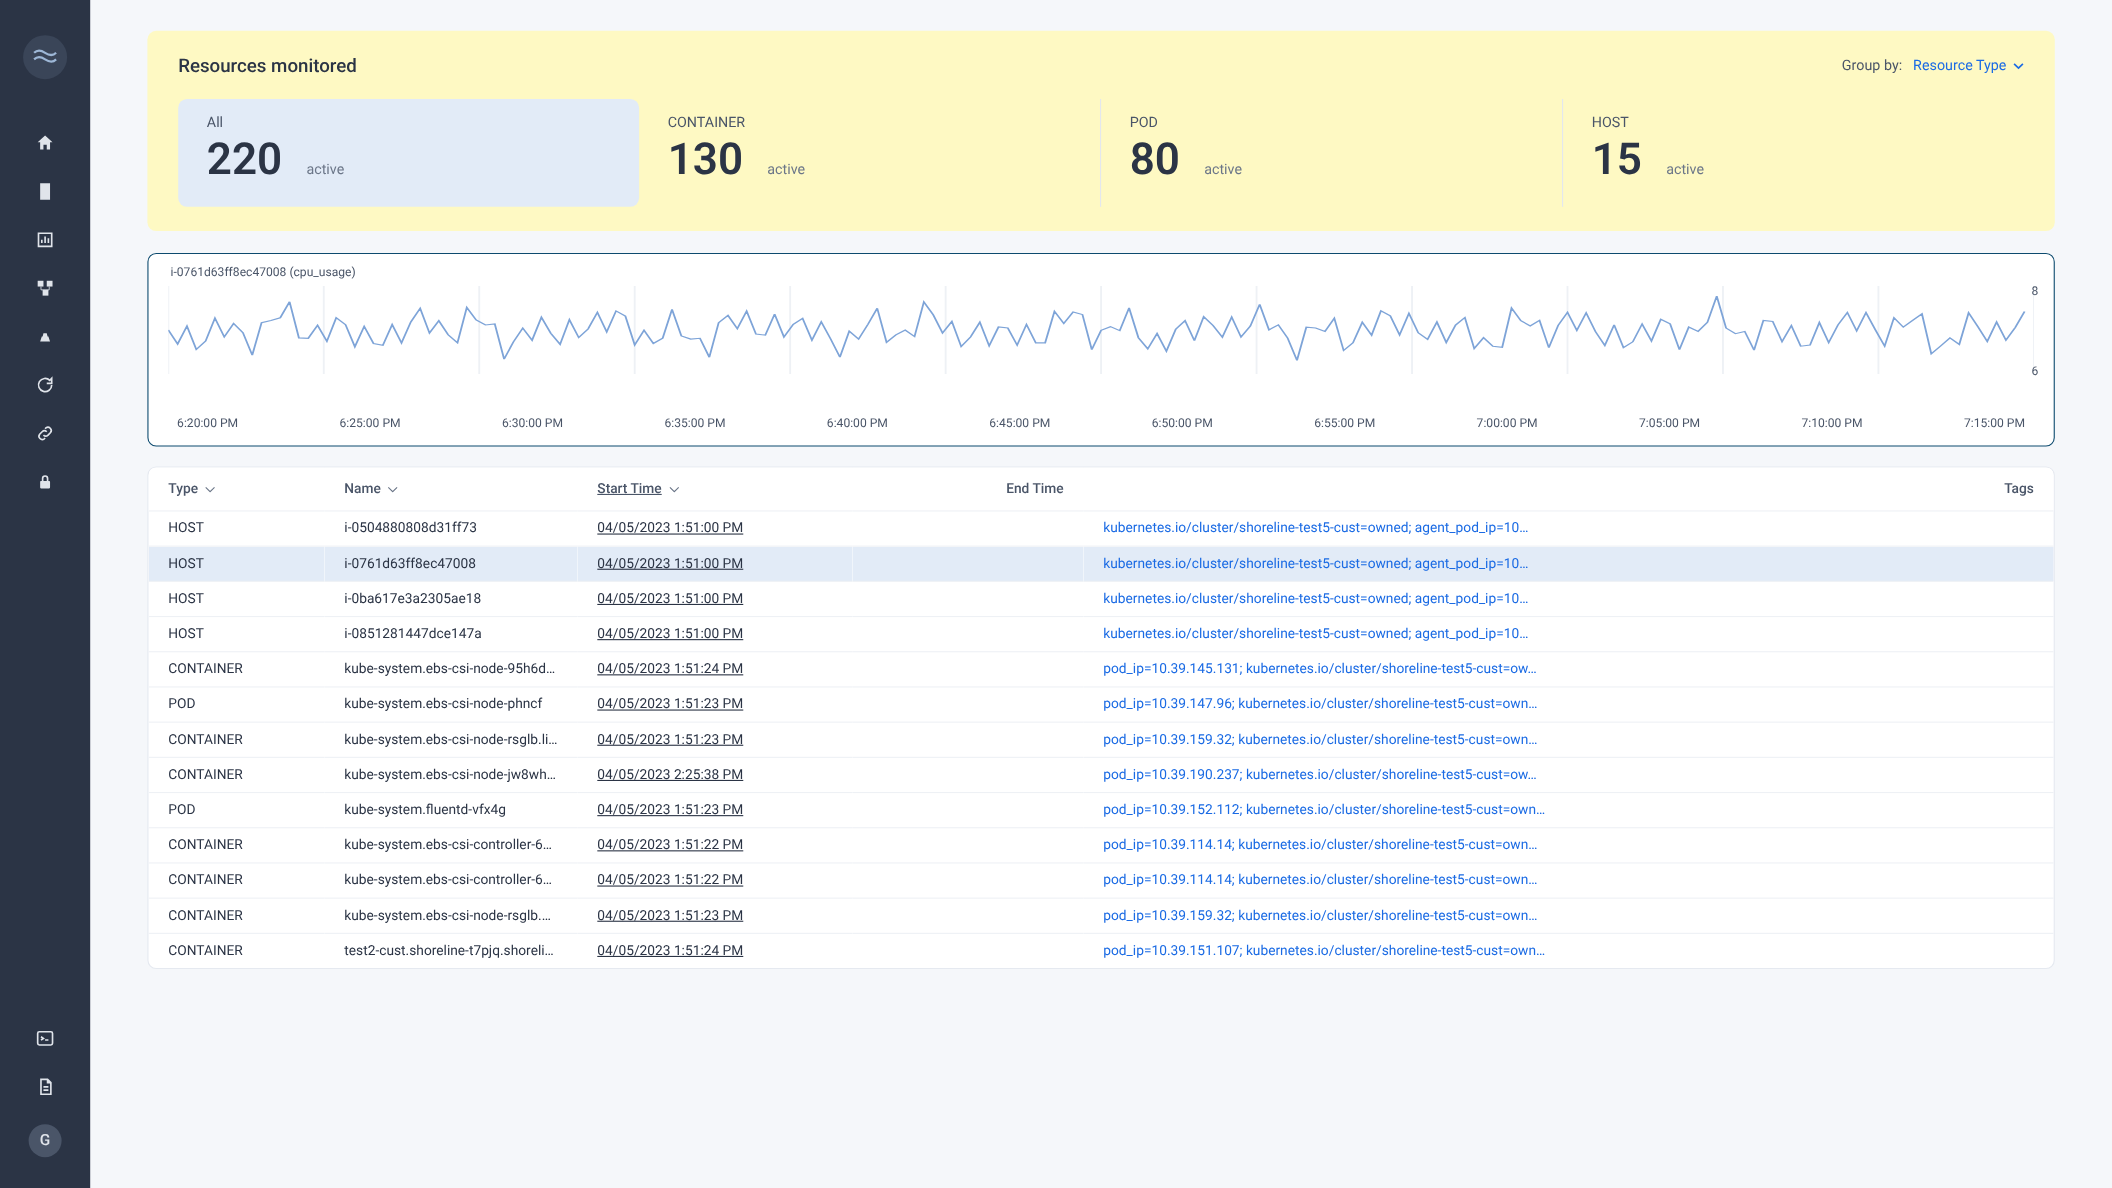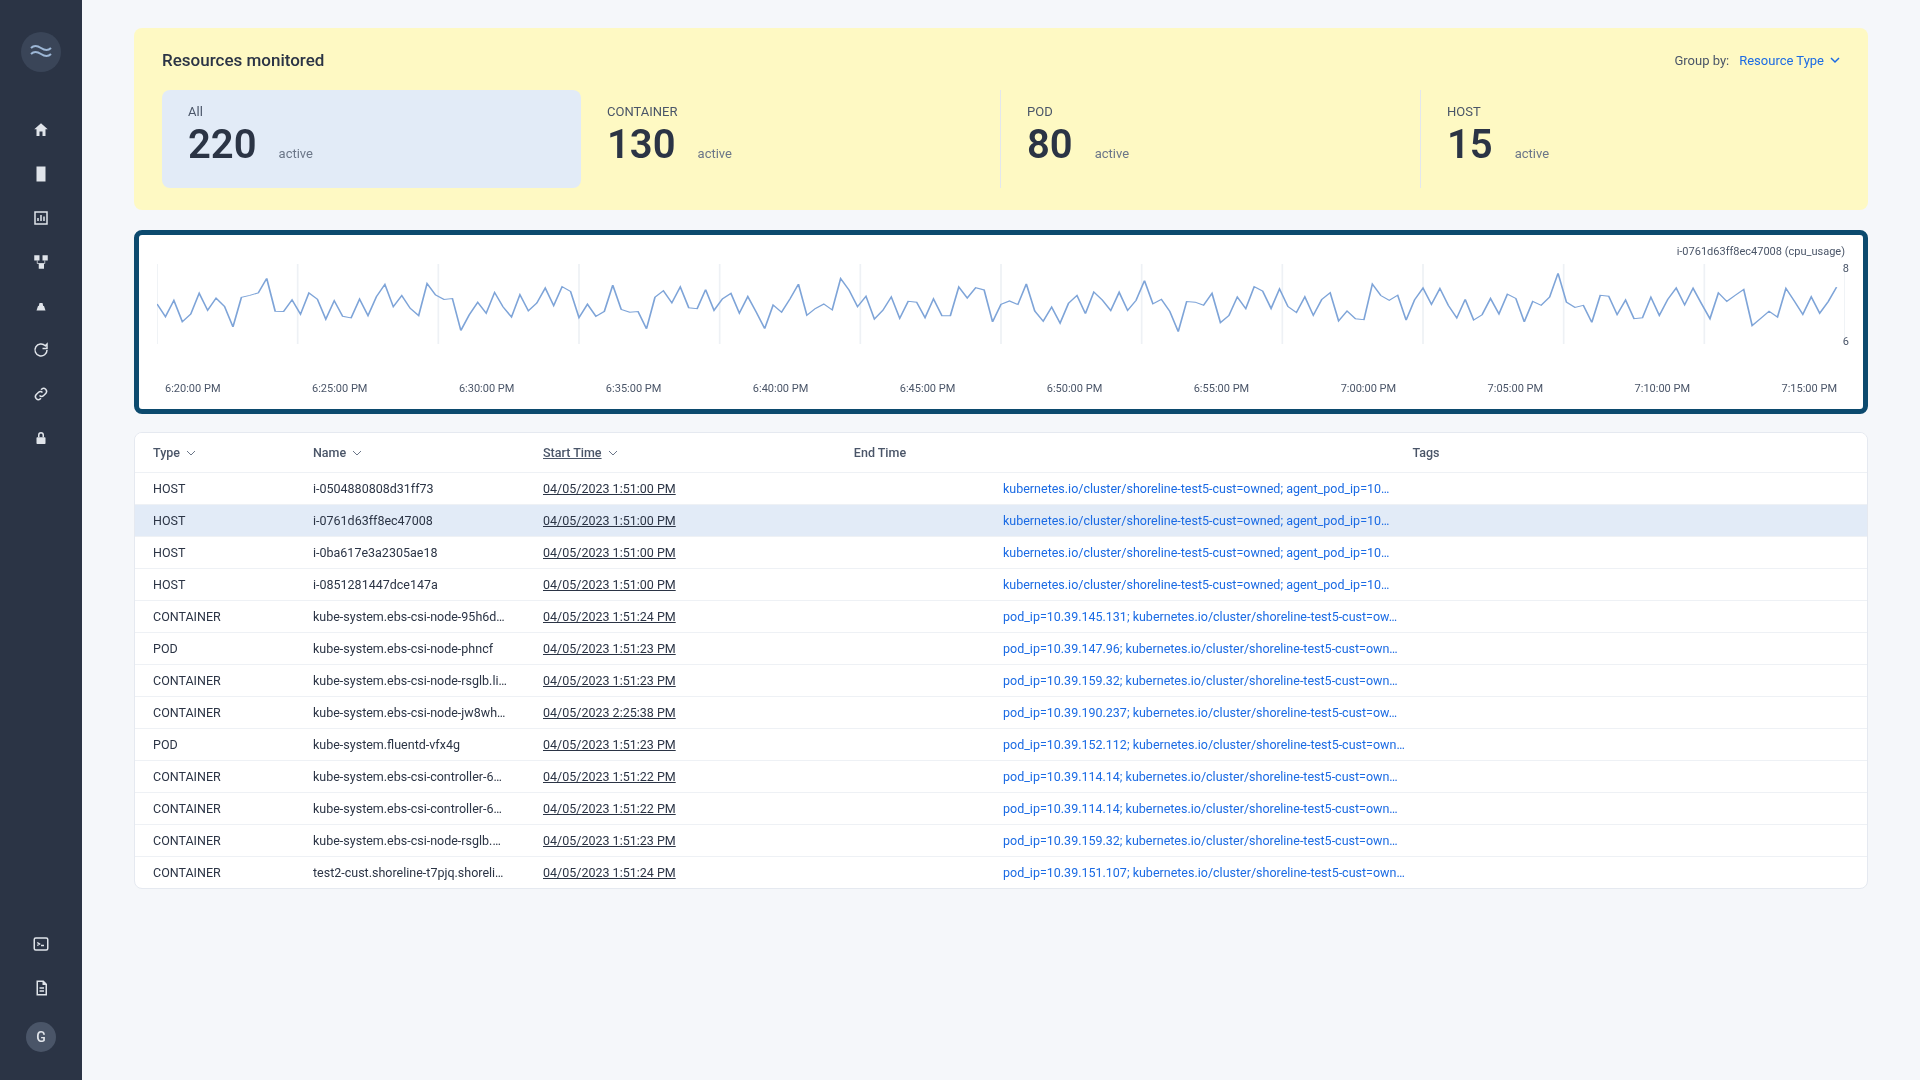--- a/index.html
+++ b/index.html
@@ -34,32 +34,32 @@
 .stat { flex:1; padding:14px 26px 20px 26px; border-left:1px solid #e3e7ee; cursor:pointer; }
 .stat:first-child { border-left:none; }
 .stat.active { background:#e2ebf7; border-radius:8px; border-left:none; }
 .stat.active + .stat { border-left:none; }
 .stat-label { font-size:13px; color:#4a5568; margin-bottom:2px; }
 .stat-val-row { display:flex; align-items:baseline; gap:22px; }
 .stat-val { font-size:40px; font-weight:600; color:#2b3445; }
 .stat-suffix { font-size:13px; color:#6b7688; }
 
 
-.chart-card { background:#fff; border-radius:8px; padding:10px 18px 14px 18px; margin-bottom:18px; border:5px solid #0c4a6e;text-align:right; }
+.chart-card { background:#fff; border-radius:8px; padding:10px 18px 14px 18px; margin-bottom:18px; border:1px solid #0c4a6e; }
 .chart-title { font-size:11px; color:#4a5568; margin-bottom:6px; padding-left:2px; }
 .chart-body { position:relative; height:98px; }
 .chart-svg { width:100%; height:80px; }
 .chart-ylabel { position:absolute; right:-4px; font-size:11px; color:#4a5568; }
 .chart-xaxis { display:flex; justify-content:space-between; padding:0 8px; margin-top:20px; }
 .chart-xtick { font-size:11px; color:#4a5568; }
 
 
 .table-card { background:#fff; border-radius:8px; overflow:hidden; border:1px solid #e5e9f0; }
 .table { width:100%; border-collapse:collapse; font-size:12.5px; }
-.table th { text-align:center; font-weight:500; color:#4a5568; padding:12px 18px; background:#fff; }
+.table th { text-align:right; font-weight:500; color:#4a5568; padding:12px 18px; background:#fff; }
 .table th.sortable { cursor:pointer; }
 .table th .th-inner { display:flex; align-items:center; gap:6px; }
 .table td { padding:8px 18px; color:#2b3445; border-top:1px solid #eef1f5; white-space:nowrap; overflow:hidden; text-overflow:ellipsis; }
 .table tr.selected td { background:#e2ebf7; }
 .col-type { width:160px; }
 .col-name { width:230px; max-width:230px; }
 .col-start { width:250px;text-decoration:underline; }
 .col-end { width:210px; }
 .col-tags { max-width:340px; }
 .tags-link { color:#1b6be4; }

